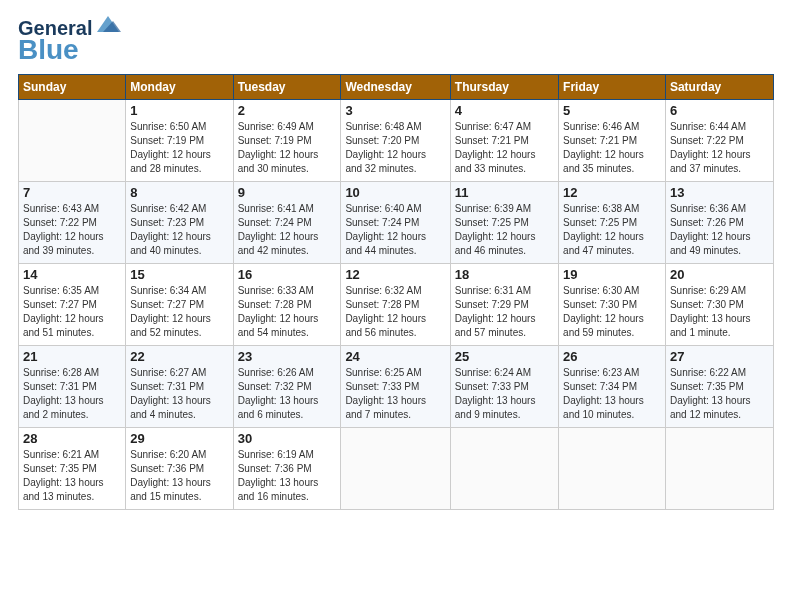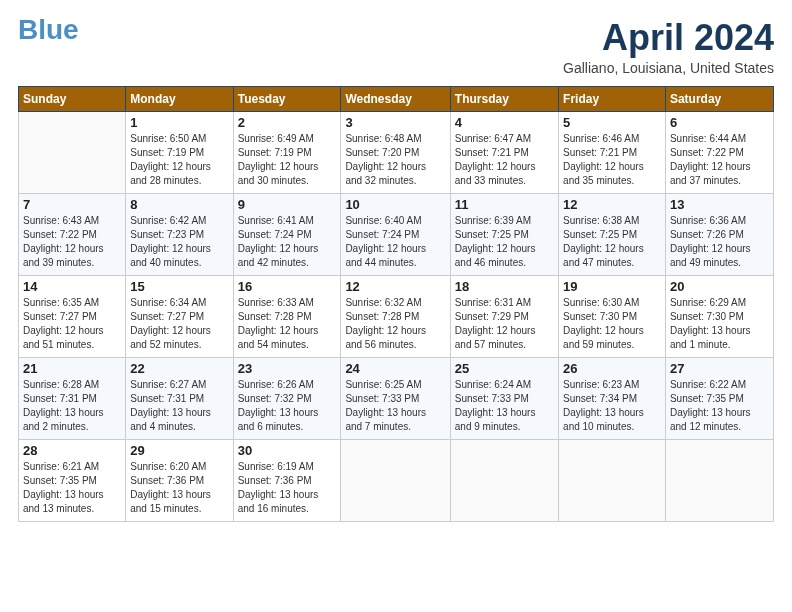--- a/index.html
+++ b/index.html
@@ -84,26 +84,29 @@
       height: 82px;
     }
   </style>
 </head>
 <body>
 
 <div class="page">
   <div class="header">
     <div class="logo">
       <div>
+        <div style="display:flex;align-items:center;">
+          <div style="font-size:20px;font-weight:bold;color:#1a3a5c;line-height:1.0;">General</div>
+          <svg width="26" height="26" viewBox="0 0 26 26" style="margin-left:3px;margin-top:-6px;">
+            <polygon points="2,20 13,4 24,20" fill="#4a90c4" opacity="0.85"></polygon>
+            <polygon points="8,20 18,9 26,20" fill="#2a6099" opacity="0.7"></polygon>
+          </svg>
+        </div>
         <div style="font-size:28px;font-weight:bold;color:#4a90c4;line-height:1.0;margin-top:-2px;">Blue</div>
       </div>
-    </div>
-    <div class="title-area">
-      <div class="month-title">April 2024</div>
-      <div class="location">Galliano, Louisiana, United States</div>
     </div>
   </div>
 
   <table class="calendar">
     <thead>
       <tr>
       <th>Sunday</th>
           <th>Monday</th>
           <th>Tuesday</th>
           <th>Wednesday</th>

